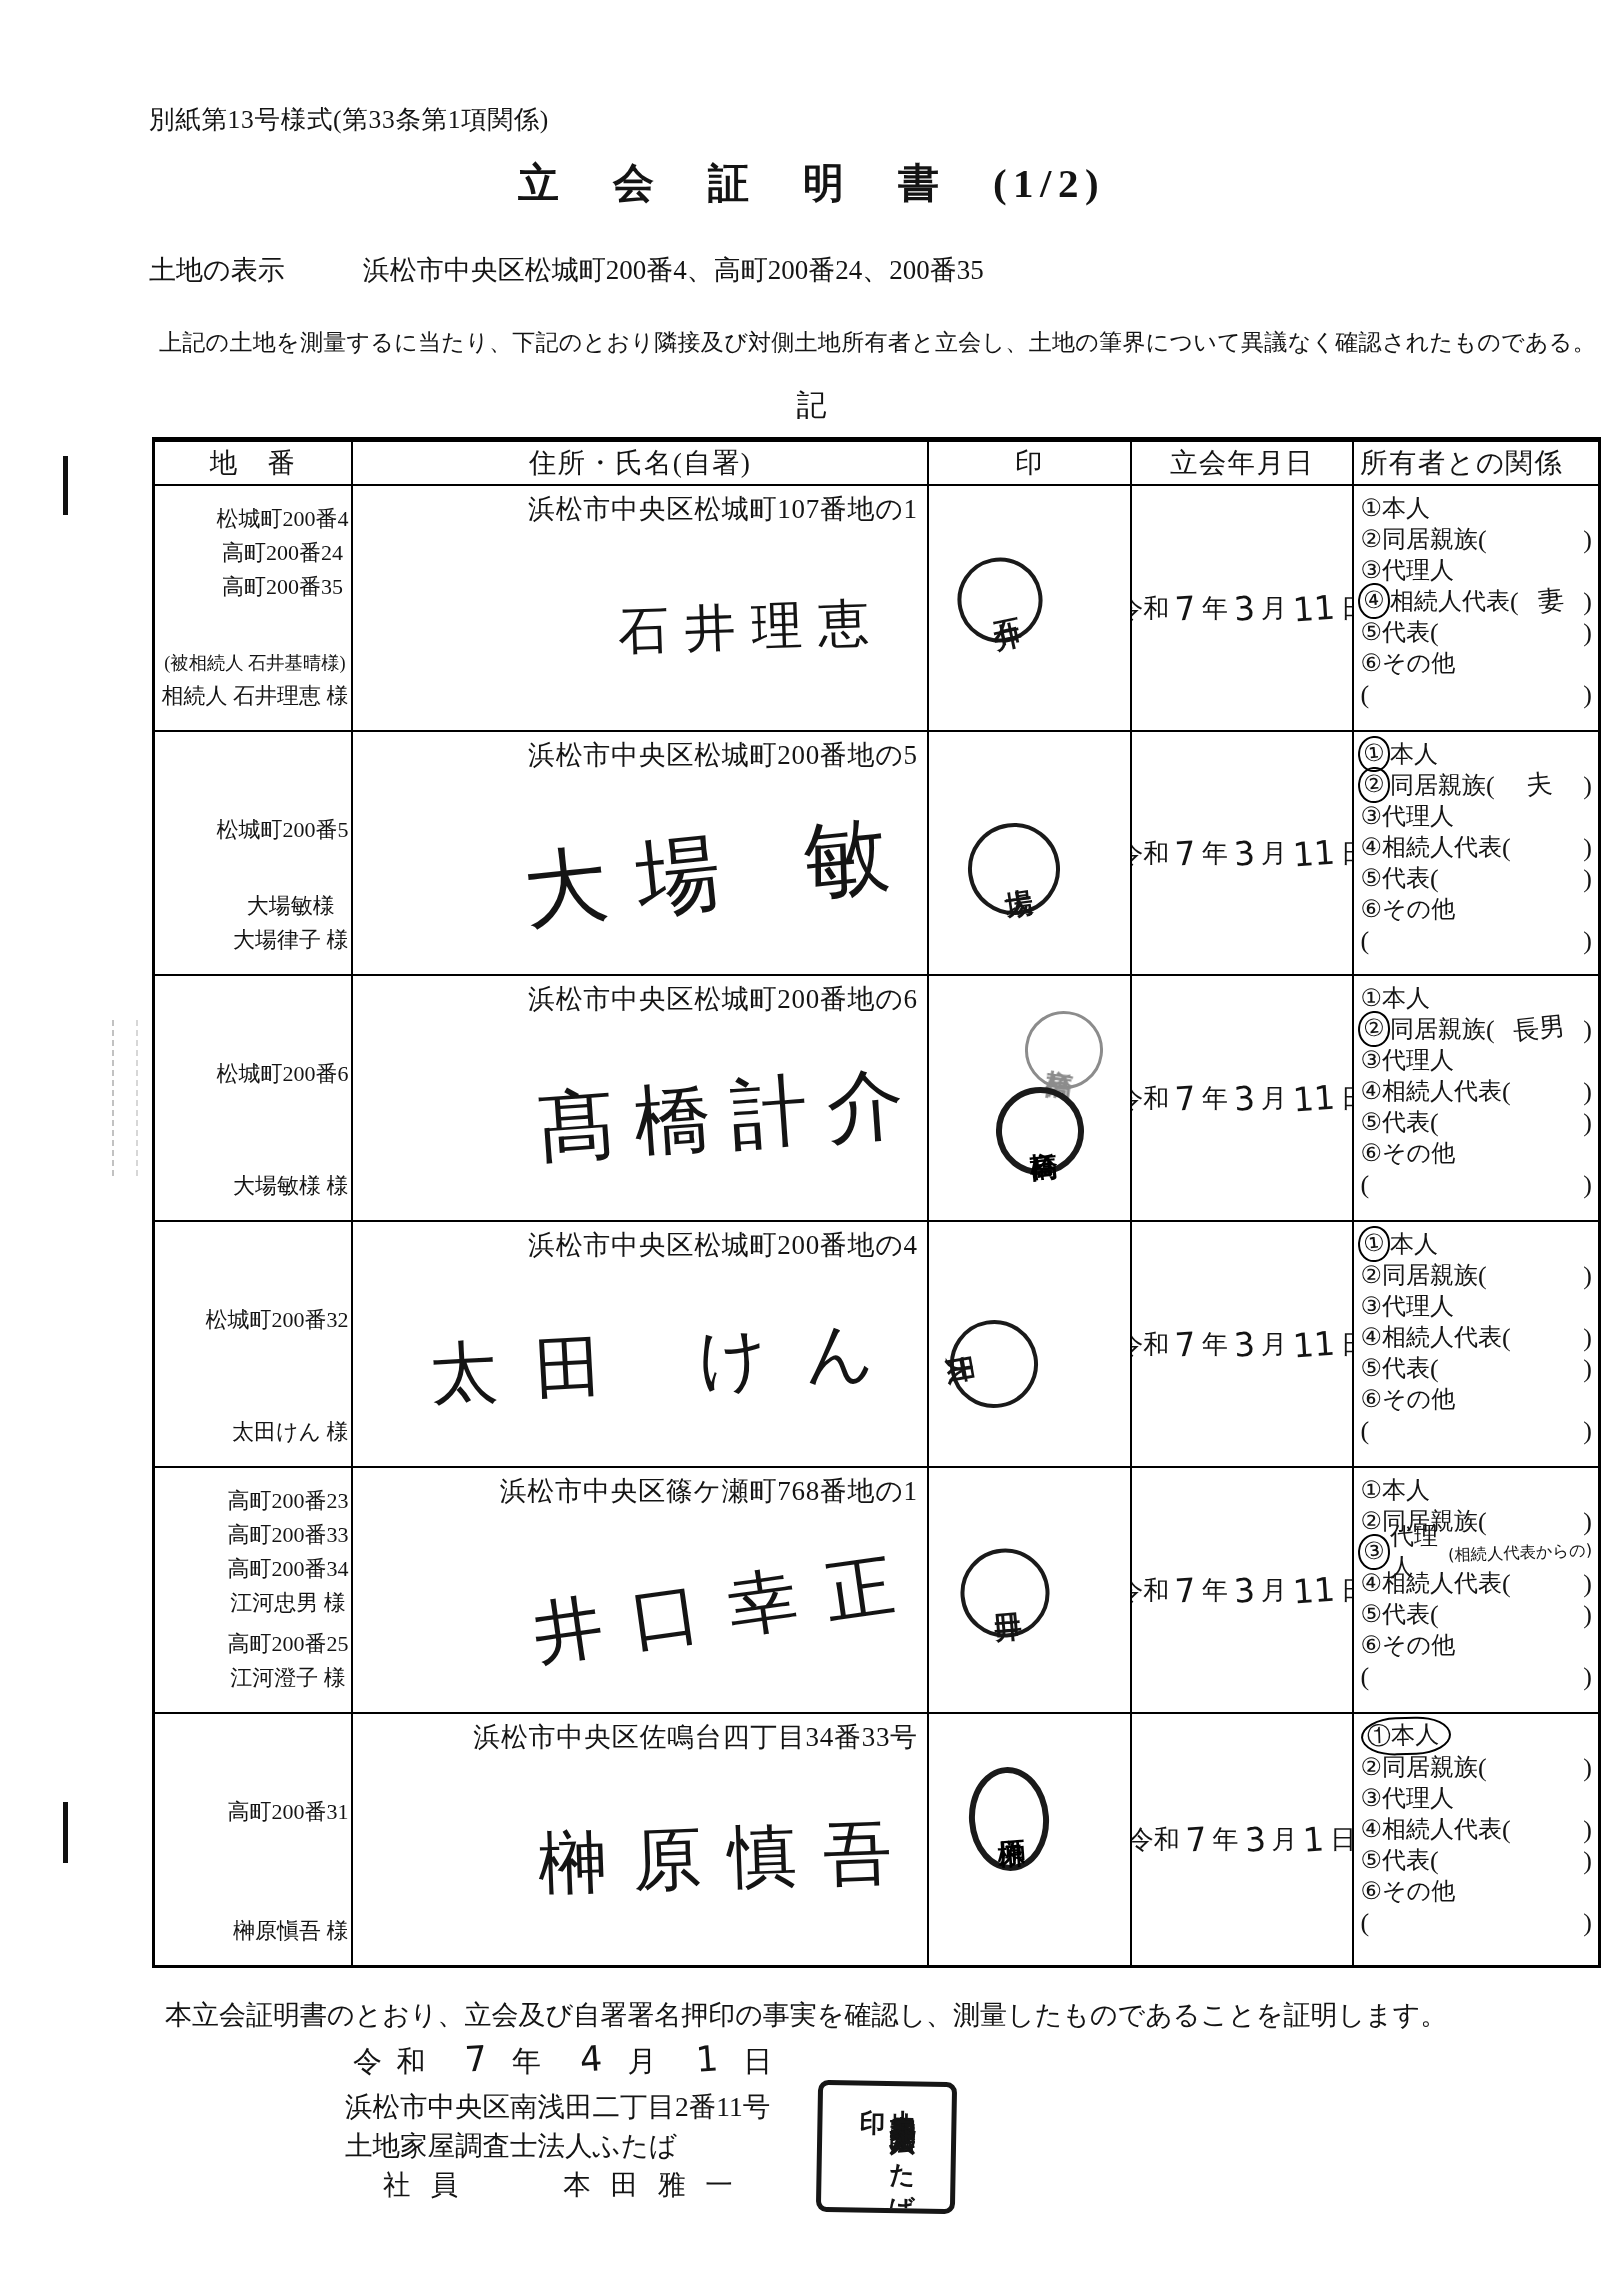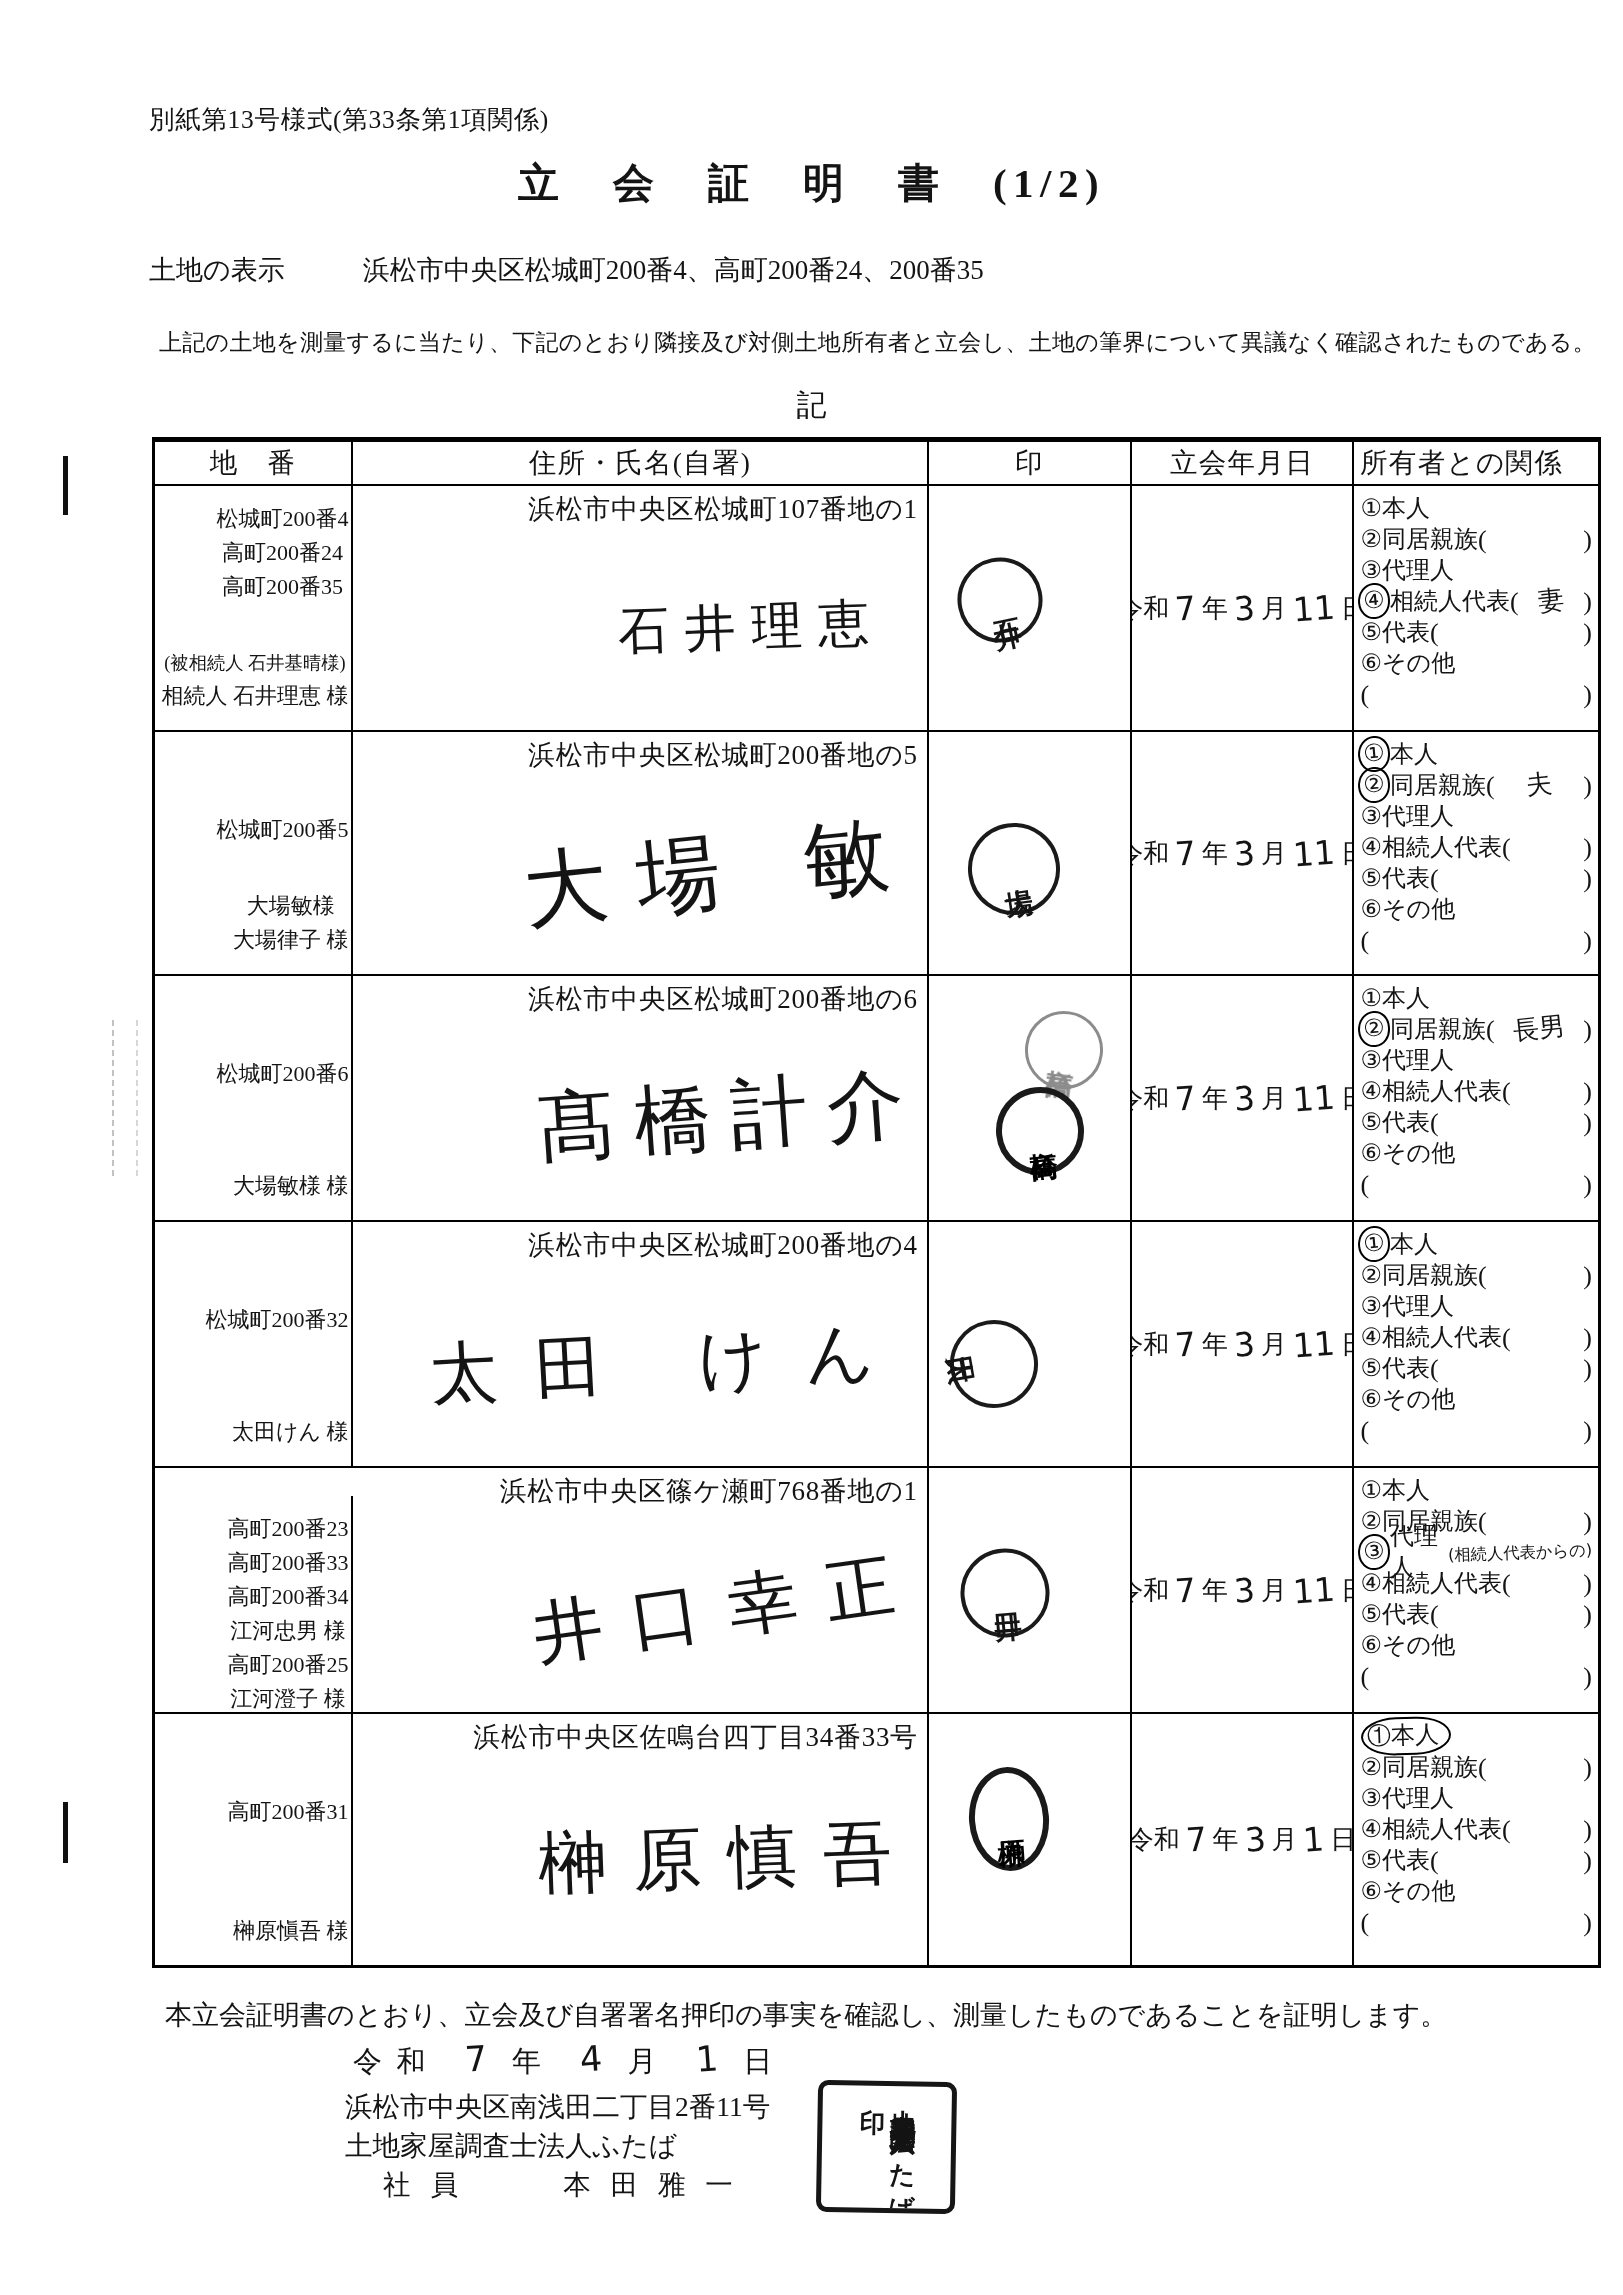--- a/index.html
+++ b/index.html
@@ -389,21 +389,21 @@
           <div class="rel-line">
             <span class="num"></span>
             <span></span>
             <span class="paren">(</span>
             <span class="paren-gap"></span>
             <span class="paren">)</span>
           </div>
         </div>
       </div>
       <div class="trow" style="height: 244px;">
-        <div class="cell lot" style="width: 198px; margin-top: 28px;">
+        <div class="cell lot" style="width: 198px;">
           <div class="lot-top">
             <div class="lot-line">高町200番23</div>
             <div class="lot-line">高町200番33</div>
             <div class="lot-line">高町200番34</div>
             <div class="lot-line">江河忠男 様</div>
           </div>
           <div class="lot-bottom">
             <div class="lot-line">高町200番25</div>
             <div class="lot-line">江河澄子 様</div>
           </div>

